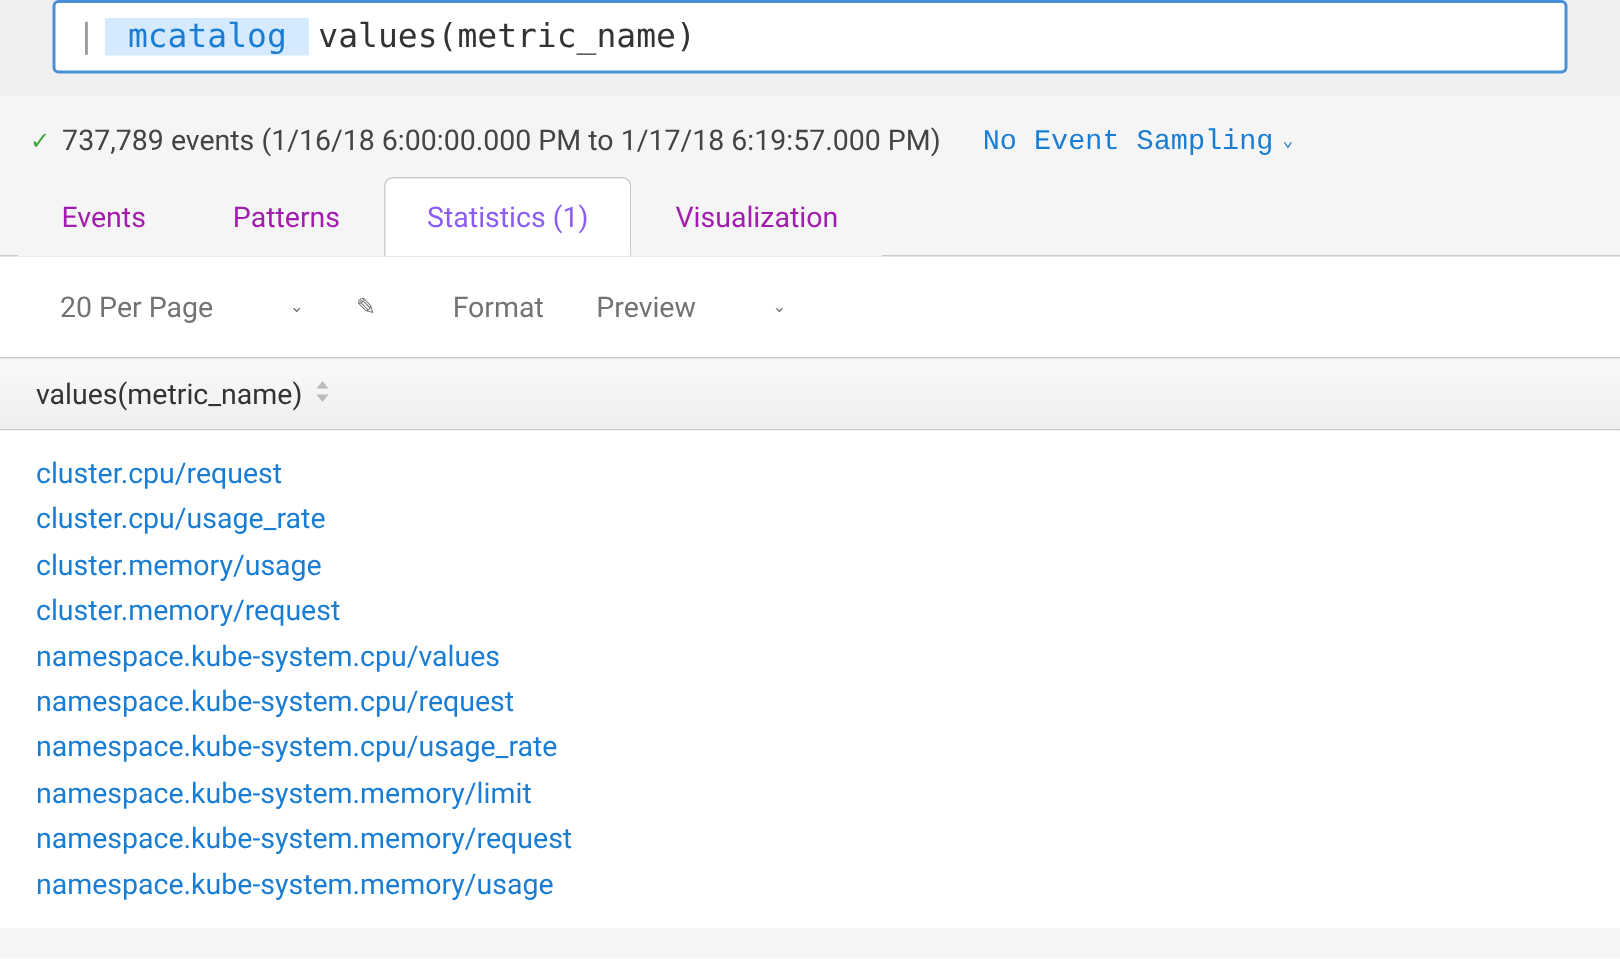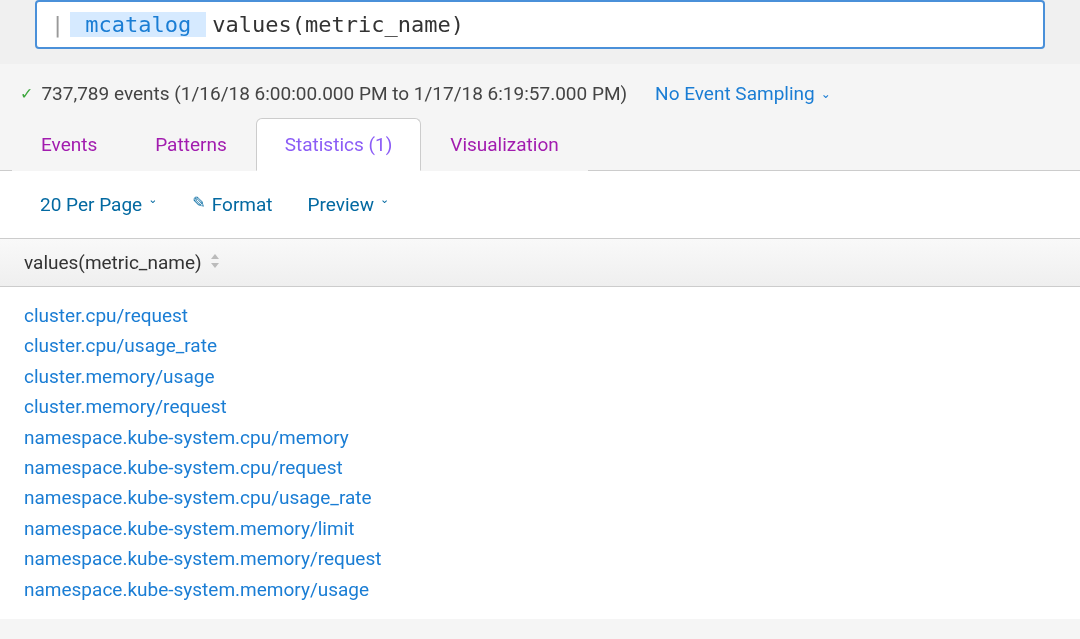--- a/index.html
+++ b/index.html
@@ -54,20 +54,21 @@
       color: #3ca63c;
       margin-right: 8px;
       font-size: 16px;
     }
     .sampling-link {
       color: #1a7dd4;
       margin-left: 28px;
       cursor: pointer;
       display: flex;
       align-items: center;
+      font-family: Liberation Mono, monospace;
     }
     .chevron-down {
       margin-left: 6px;
       font-size: 12px;
       color: #1a7dd4;
     }
     .tabs {
       display: flex;
       background: #f5f5f5;
       border-bottom: 1px solid #ccc;
@@ -93,24 +94,26 @@
       color: #8b5cf6;
     }
     .toolbar {
       display: flex;
       padding: 22px 40px;
       background: #fff;
       align-items: center;
       gap: 35px;
     }
     .toolbar-item {
-      color: #0369a1;
-      font-size: 19px;
-      cursor: pointer;
-      display: flex;
+      color: #737373;
+      font-size: 19px;
+      cursor: pointer;
+      display: flex;
+      align-items: center;
+      gap: 45px;
     }
     .toolbar-item .chev {
       margin-left: 6px;
       font-size: 11px;
     }
     .pencil-icon {
       margin-right: 6px;
       font-size: 16px;
     }
     .table-header {
@@ -189,19 +192,19 @@
       <path d="M5 14 L9 9 L1 9 Z" fill="#bbb"></path>
     </svg>
   </span>
 </div>
 
 <div class="results">
   <div class="result-item">cluster.cpu/request</div>
   <div class="result-item">cluster.cpu/usage_rate</div>
   <div class="result-item">cluster.memory/usage</div>
   <div class="result-item">cluster.memory/request</div>
-  <div class="result-item">namespace.kube-system.cpu/memory</div>
+  <div class="result-item">namespace.kube-system.cpu/values</div>
   <div class="result-item">namespace.kube-system.cpu/request</div>
   <div class="result-item">namespace.kube-system.cpu/usage_rate</div>
   <div class="result-item">namespace.kube-system.memory/limit</div>
   <div class="result-item">namespace.kube-system.memory/request</div>
   <div class="result-item">namespace.kube-system.memory/usage</div>
 </div>
 
 </body></html>

